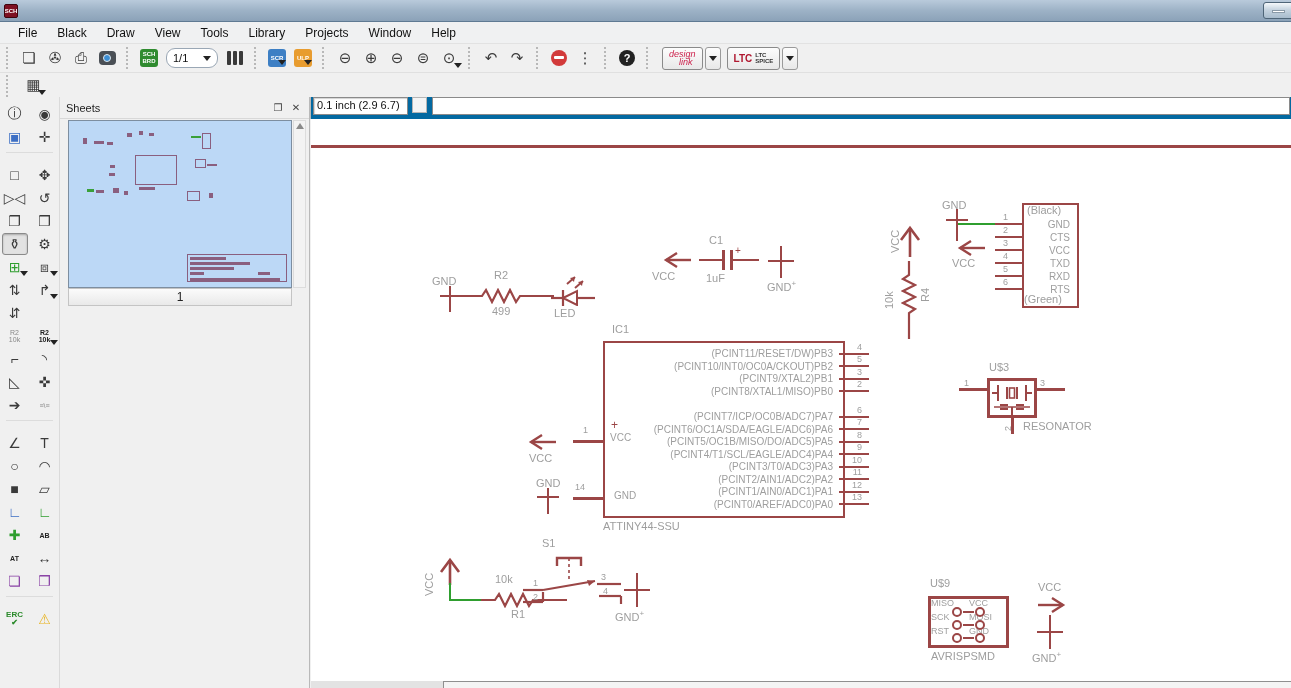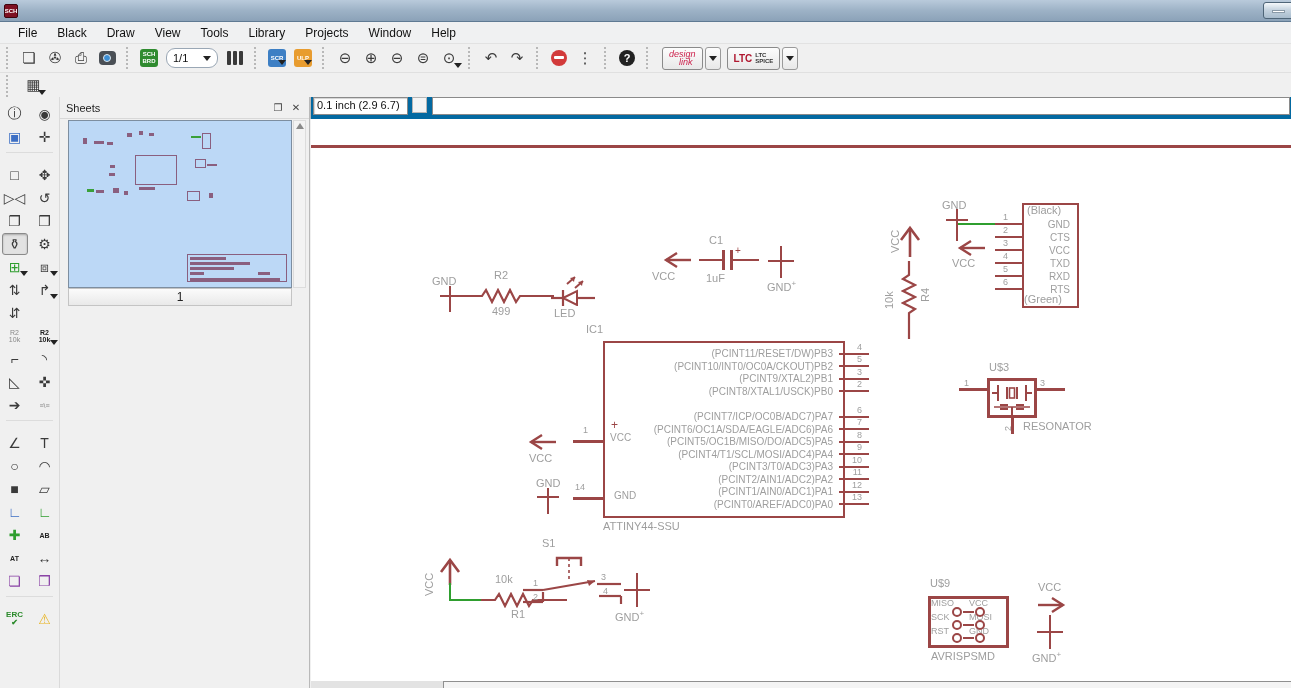--- a/index.html
+++ b/index.html
@@ -357,21 +357,21 @@
     <div class="hline" style="left:422px;top:140px;width:26px"></div>
     <span class="gtxt" style="left:395px;top:153px">1uF</span>
   </div>
   <div>
     <div class="vline" style="left:469px;top:127px;height:32px"></div>
     <div class="hline" style="left:457px;top:141px;width:26px"></div>
     <span class="gtxt" style="left:456px;top:160px"><span>GND</span><sup>+</sup></span>
   </div>
 
   <div>
-    <span class="gtxt" style="left:275px;top:204px">IC1</span>
+    <span class="gtxt" style="left:301px;top:204px">IC1</span>
     <div class="icbox"></div>
     <div class="pinrows" style="top:229px">
 
         <div class="pinrow">
           <span class="pinlabel">(PCINT11/RESET/DW)PB3</span>
           <span class="pinstub">
             <i class="pinnum">4</i>
           </span>
         </div>
 
@@ -383,21 +383,21 @@
         </div>
 
         <div class="pinrow">
           <span class="pinlabel">(PCINT9/XTAL2)PB1</span>
           <span class="pinstub">
             <i class="pinnum">3</i>
           </span>
         </div>
 
         <div class="pinrow">
-          <span class="pinlabel">(PCINT8/XTAL1/USCK)PB0</span>
+          <span class="pinlabel">(PCINT8/XTAL1/MISO)PB0</span>
           <span class="pinstub">
             <i class="pinnum">2</i>
           </span>
         </div>
       </div>
     <div class="pinrows" style="top:292px">
 
         <div class="pinrow">
           <span class="pinlabel">(PCINT7/ICP/OC0B/ADC7)PA7</span>
           <span class="pinstub">
@@ -413,21 +413,21 @@
         </div>
 
         <div class="pinrow">
           <span class="pinlabel">(PCINT5/OC1B/MISO/DO/ADC5)PA5</span>
           <span class="pinstub">
             <i class="pinnum">8</i>
           </span>
         </div>
 
         <div class="pinrow">
-          <span class="pinlabel">(PCINT4/T1/SCL/MOSI/ADC4)PA4</span>
+          <span class="pinlabel">(PCINT4/T1/SCL/EAGLE/ADC4)PA4</span>
           <span class="pinstub">
             <i class="pinnum">9</i>
           </span>
         </div>
 
         <div class="pinrow">
           <span class="pinlabel">(PCINT3/T0/ADC3)PA3</span>
           <span class="pinstub">
             <i class="pinnum">10</i>
           </span>

